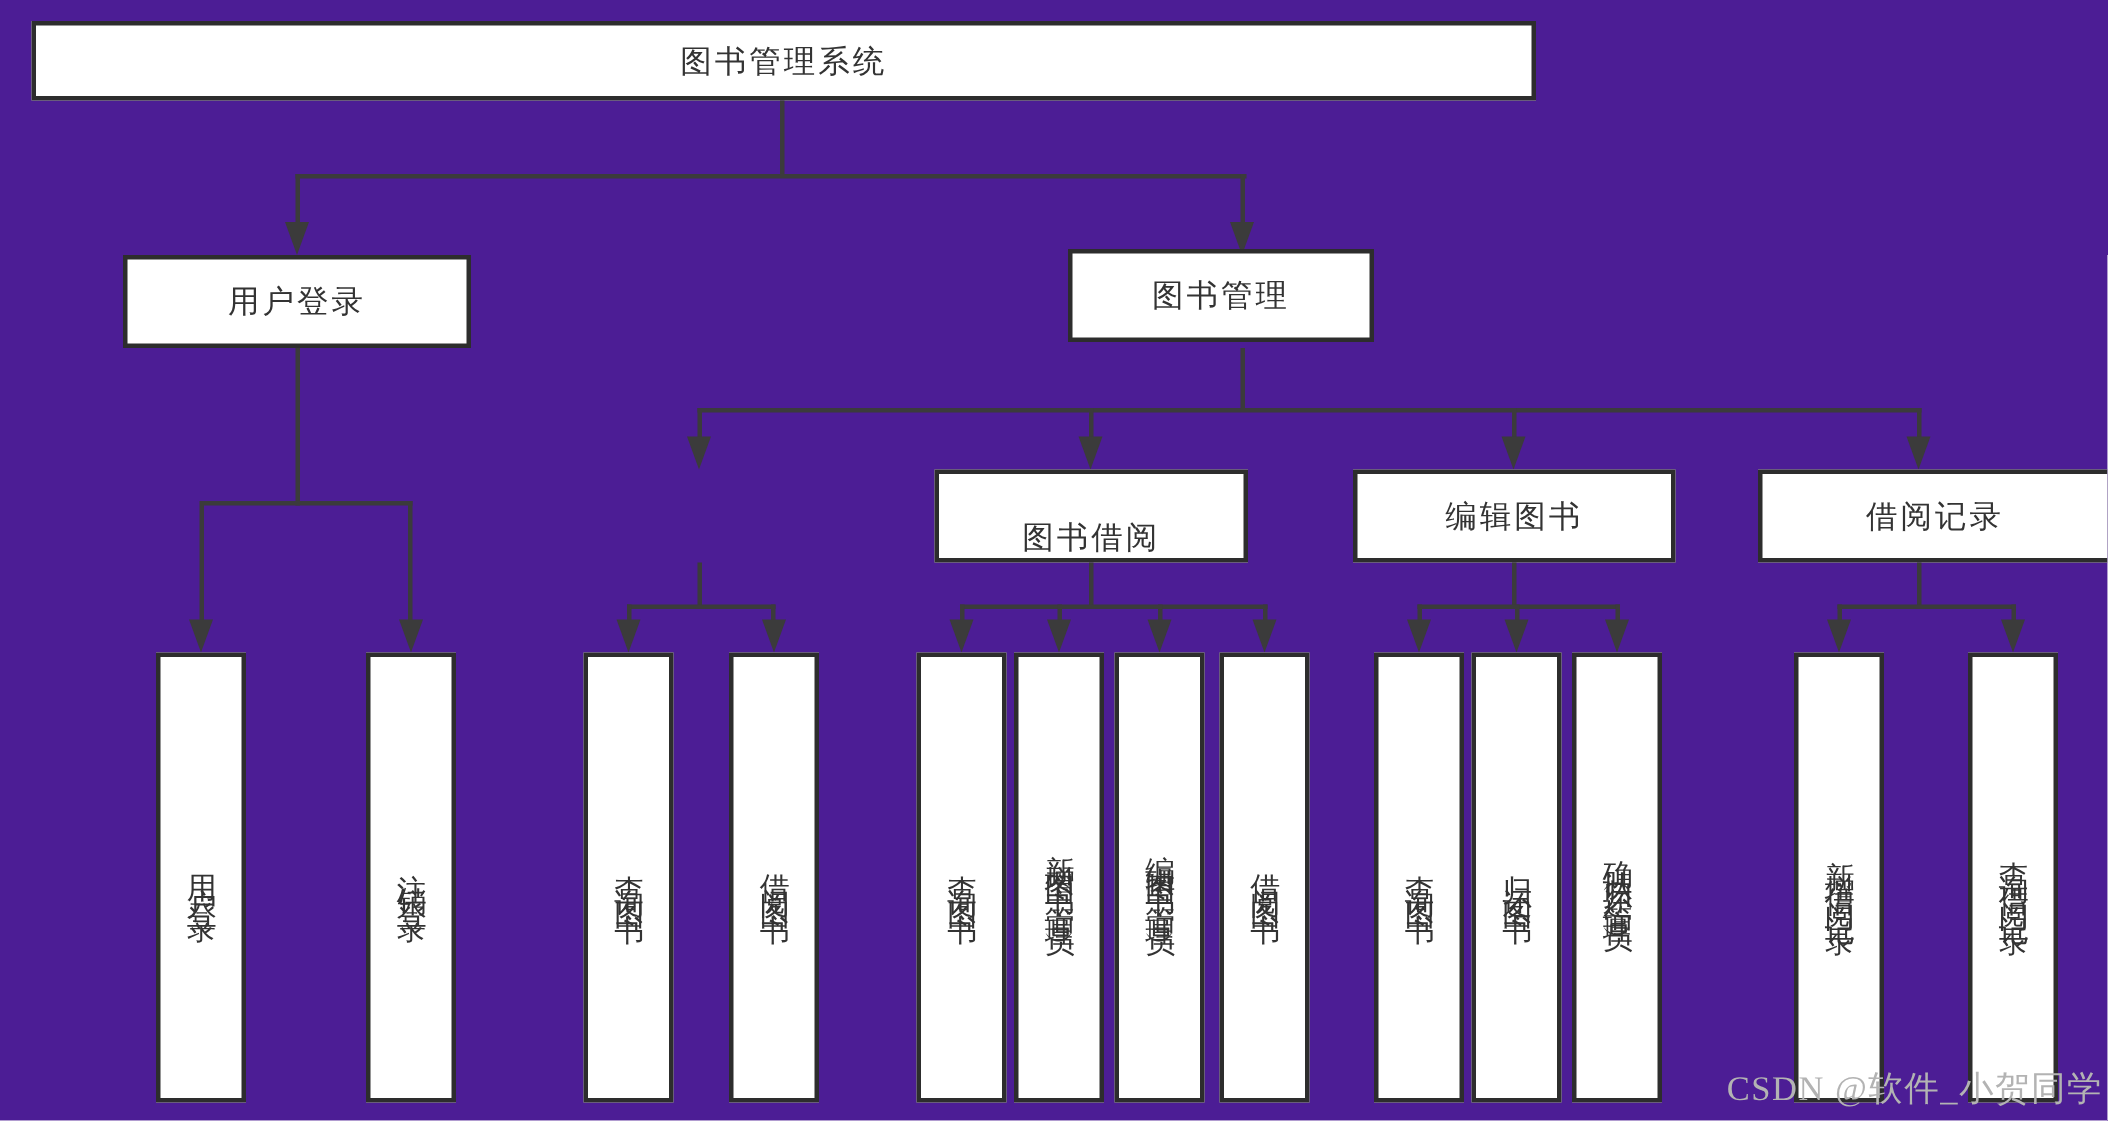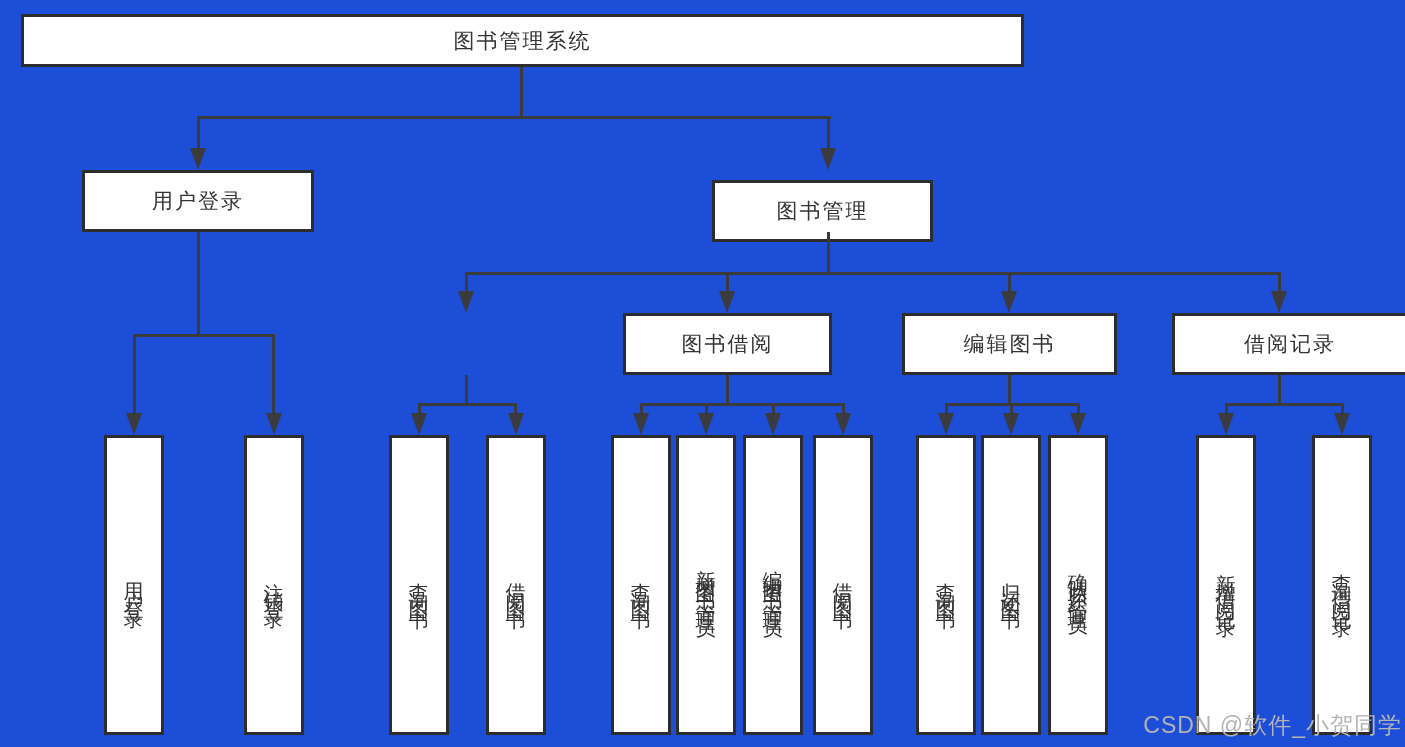--- a/index.html
+++ b/index.html
@@ -1,20 +1,20 @@
 <!DOCTYPE html>
 <html><head>
 <meta charset="utf-8">
 <style>
   html,body{margin:0;padding:0;background:#ffffff;}
   #canvas{
     position:relative;
     width:1405px;height:747px;
-    background:#1d4ed8;
-    font-family:Liberation Sans, sans-serif;
+    background:#4c1d95;
+    font-family:Liberation Serif, serif;
     overflow:hidden;
   }
   .box{
     position:absolute;
     box-sizing:border-box;
     background:#ffffff;
     border:3px solid #2d2d2d;
     display:flex;align-items:center;justify-content:center;
     color:#333333;
   }
@@ -56,21 +56,21 @@
   <div class="line" style="left:520px;top:67px;width:3px;height:51px;"></div>
   <div class="line" style="left:197px;top:116px;width:634px;height:3px;"></div>
   <div class="line" style="left:197px;top:116px;width:3px;height:36px;"></div>
   <div class="arrow" style="left:190px;top:148px;"></div>
   <div class="line" style="left:827px;top:116px;width:3px;height:36px;"></div>
   <div class="arrow" style="left:820px;top:148px;"></div>
 
   <div class="box" style="left:82px;top:170px;width:232px;height:62px;">
     <span class="hlabel">用户登录</span>
   </div>
-  <div class="box" style="left:712px;top:180px;width:221px;height:62px;">
+  <div class="box" style="left:712px;top:166px;width:204px;height:62px;">
     <span class="hlabel">图书管理</span>
   </div>
 
   <div class="line" style="left:197px;top:232px;width:3px;height:105px;"></div>
   <div class="line" style="left:134px;top:334px;width:141px;height:3px;"></div>
   <div class="line" style="left:133px;top:334px;width:3px;height:81px;"></div>
   <div class="arrow" style="left:126px;top:413px;"></div>
   <div class="line" style="left:272px;top:334px;width:3px;height:81px;"></div>
   <div class="arrow" style="left:266px;top:413px;"></div>
 
@@ -78,21 +78,21 @@
   <div class="line" style="left:465px;top:272px;width:816px;height:3px;"></div>
   <div class="line" style="left:465px;top:272px;width:3px;height:22px;"></div>
   <div class="arrow" style="left:458px;top:291px;"></div>
   <div class="line" style="left:726px;top:272px;width:3px;height:22px;"></div>
   <div class="arrow" style="left:719px;top:291px;"></div>
   <div class="line" style="left:1008px;top:272px;width:3px;height:22px;"></div>
   <div class="arrow" style="left:1001px;top:291px;"></div>
   <div class="line" style="left:1278px;top:272px;width:3px;height:22px;"></div>
   <div class="arrow" style="left:1271px;top:291px;"></div>
 
-  <div class="box" style="left:623px;top:313px;width:209px;height:62px;">
+  <div class="box" style="left:623px;top:313px;width:209px;height:62px;align-items:flex-end;">
     <span class="hlabel">图书借阅</span>
   </div>
   <div class="box" style="left:902px;top:313px;width:215px;height:62px;">
     <span class="hlabel">编辑图书</span>
   </div>
   <div class="box" style="left:1172px;top:313px;width:236px;height:62px;">
     <span class="hlabel">借阅记录</span>
   </div>
 
   <div class="line" style="left:465px;top:375px;width:3px;height:31px;"></div>

